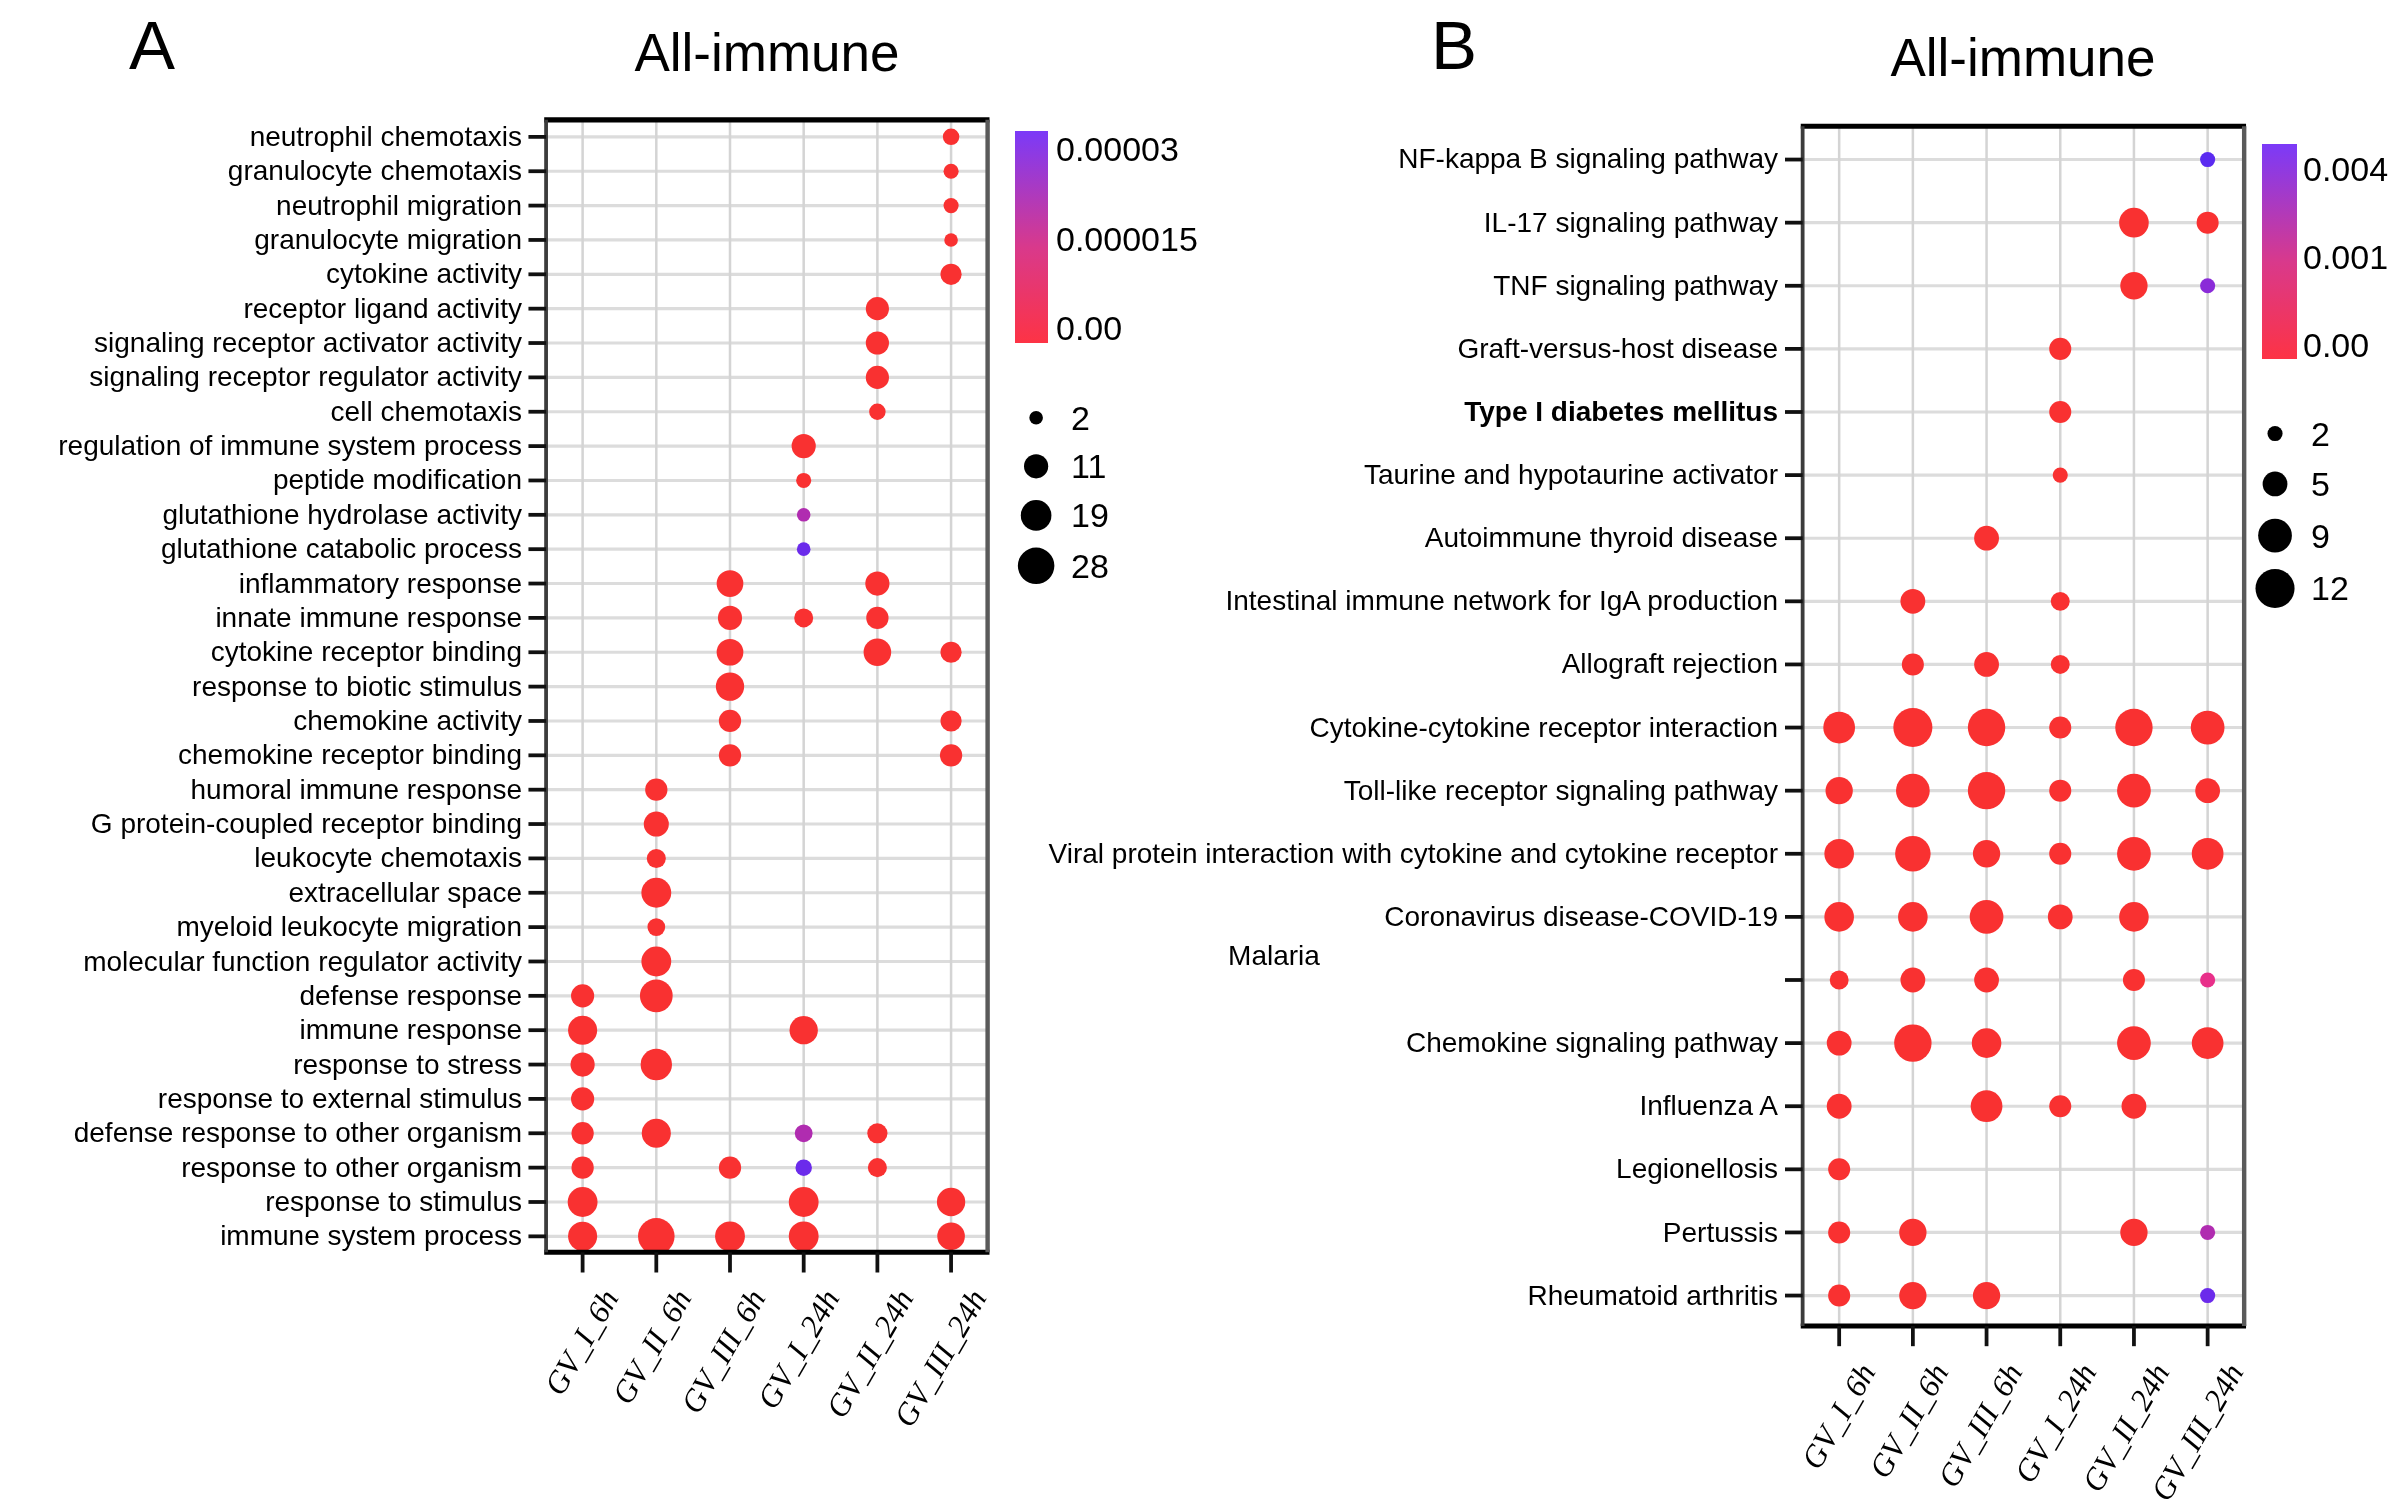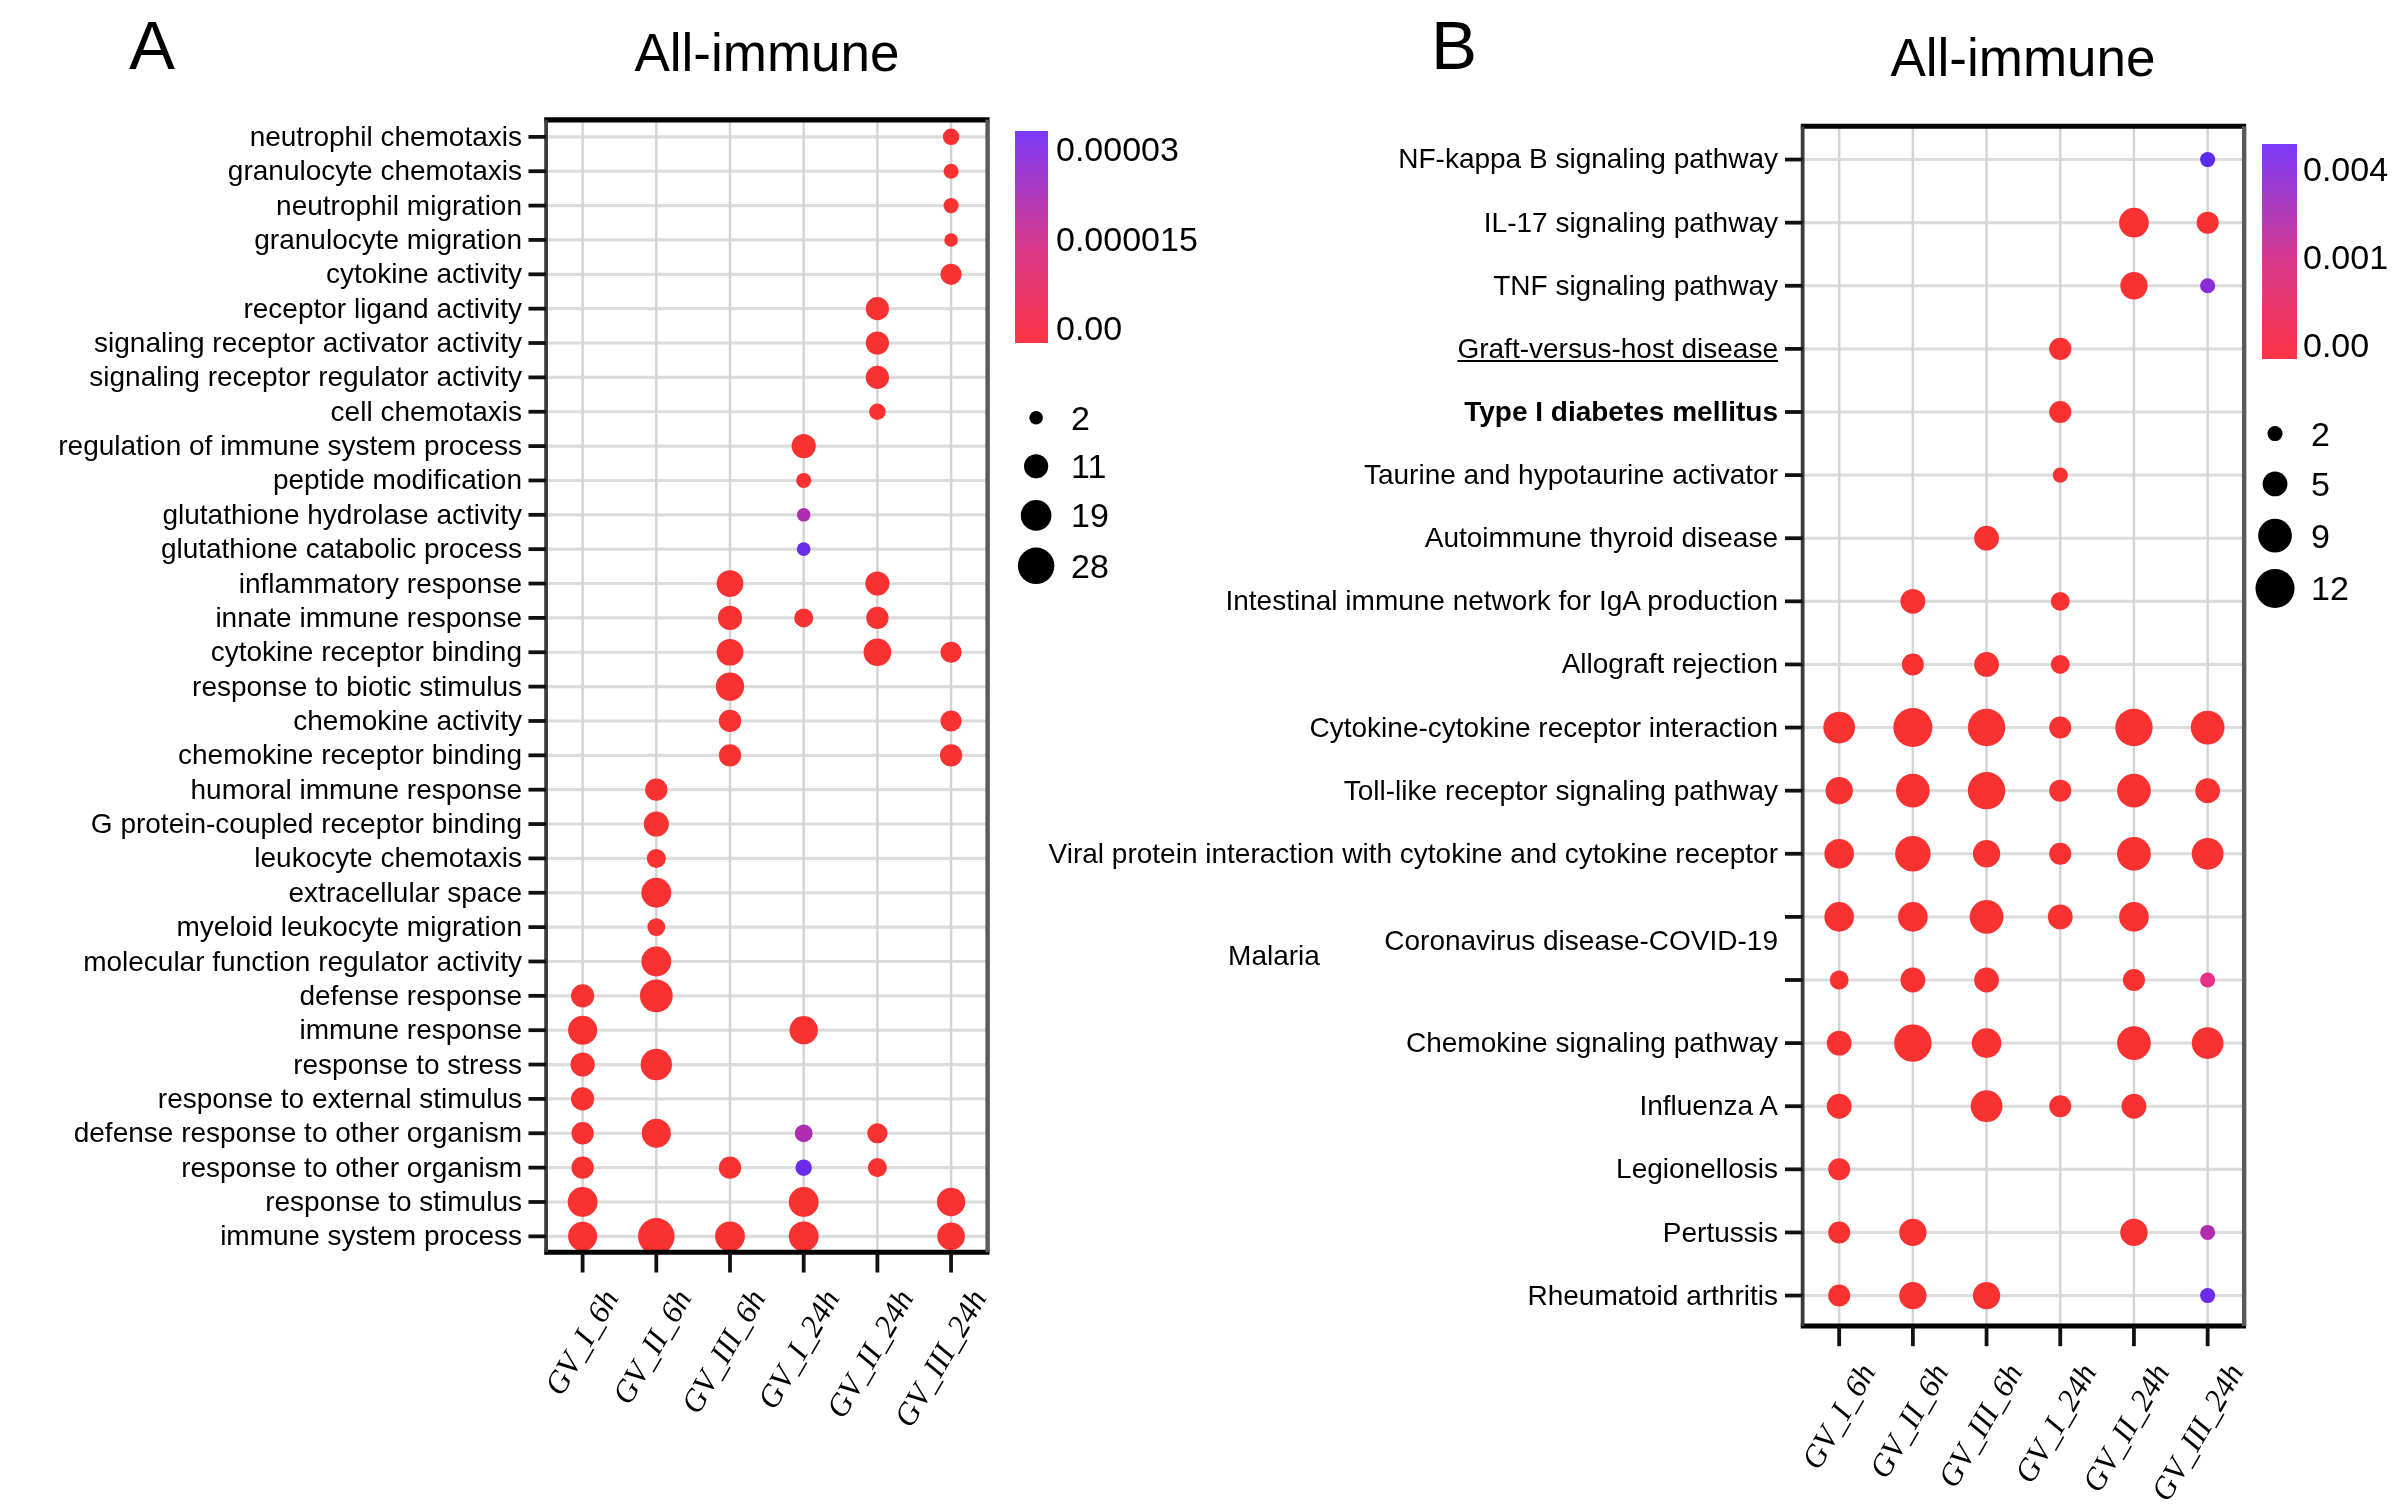--- a/index.html
+++ b/index.html
@@ -330,30 +330,30 @@
     <div class="legend-text" style="left: 1056px; top: 130px;">0.00003</div>
     <div class="legend-text" style="left: 1056px; top: 220px;">0.000015</div>
     <div class="legend-text" style="left: 1056px; top: 309px;">0.00</div>
     <div class="legend-text" style="left: 1071px; top: 399px;">2</div>
     <div class="legend-text" style="left: 1071px; top: 447px;">11</div>
     <div class="legend-text" style="left: 1071px; top: 496px;">19</div>
     <div class="legend-text" style="left: 1071px; top: 547px;">28</div>
     <div class="ylabel" style="left: 770px; top: 140px;">NF-kappa B signaling pathway</div>
     <div class="ylabel" style="left: 770px; top: 204px;">IL-17 signaling pathway</div>
     <div class="ylabel" style="left: 770px; top: 267px;">TNF signaling pathway</div>
-    <div class="ylabel" style="left: 770px; top: 330px; text-decoration: underline;">Graft-versus-host disease</div>
+    <div class="ylabel" style="left: 770px; top: 330px;">Graft-versus-host disease</div>
     <div class="ylabel" style="left: 770px; top: 393px; font-weight: bold;">Type I diabetes mellitus</div>
     <div class="ylabel" style="left: 770px; top: 456px;">Taurine and hypotaurine activator</div>
     <div class="ylabel" style="left: 770px; top: 519px;">Autoimmune thyroid disease</div>
     <div class="ylabel" style="left: 770px; top: 582px;">Intestinal immune network for IgA production</div>
     <div class="ylabel" style="left: 770px; top: 645px;">Allograft rejection</div>
     <div class="ylabel" style="left: 770px; top: 709px;">Cytokine-cytokine receptor interaction</div>
     <div class="ylabel" style="left: 770px; top: 772px;">Toll-like receptor signaling pathway</div>
     <div class="ylabel" style="left: 770px; top: 835px;">Viral protein interaction with cytokine and cytokine receptor</div>
-    <div class="ylabel" style="left: 770px; top: 898px; margin-top: 24px;">Coronavirus disease-COVID-19</div>
+    <div class="ylabel" style="left: 770px; top: 898px;">Coronavirus disease-COVID-19</div>
     <div class="ylabel" style="left: 770px; top: 937px; text-align: center;">Malaria</div>
     <div class="ylabel" style="left: 770px; top: 1024px;">Chemokine signaling pathway</div>
     <div class="ylabel" style="left: 770px; top: 1087px;">Influenza A</div>
     <div class="ylabel" style="left: 770px; top: 1150px;">Legionellosis</div>
     <div class="ylabel" style="left: 770px; top: 1214px;">Pertussis</div>
     <div class="ylabel" style="left: 770px; top: 1277px;">Rheumatoid arthritis</div>
     <div class="xlabel" style="left: 1651px; top: 1358px;">GV_I_6h</div>
     <div class="xlabel" style="left: 1724px; top: 1358px;">GV_II_6h</div>
     <div class="xlabel" style="left: 1798px; top: 1358px;">GV_III_6h</div>
     <div class="xlabel" style="left: 1872px; top: 1358px;">GV_I_24h</div>

